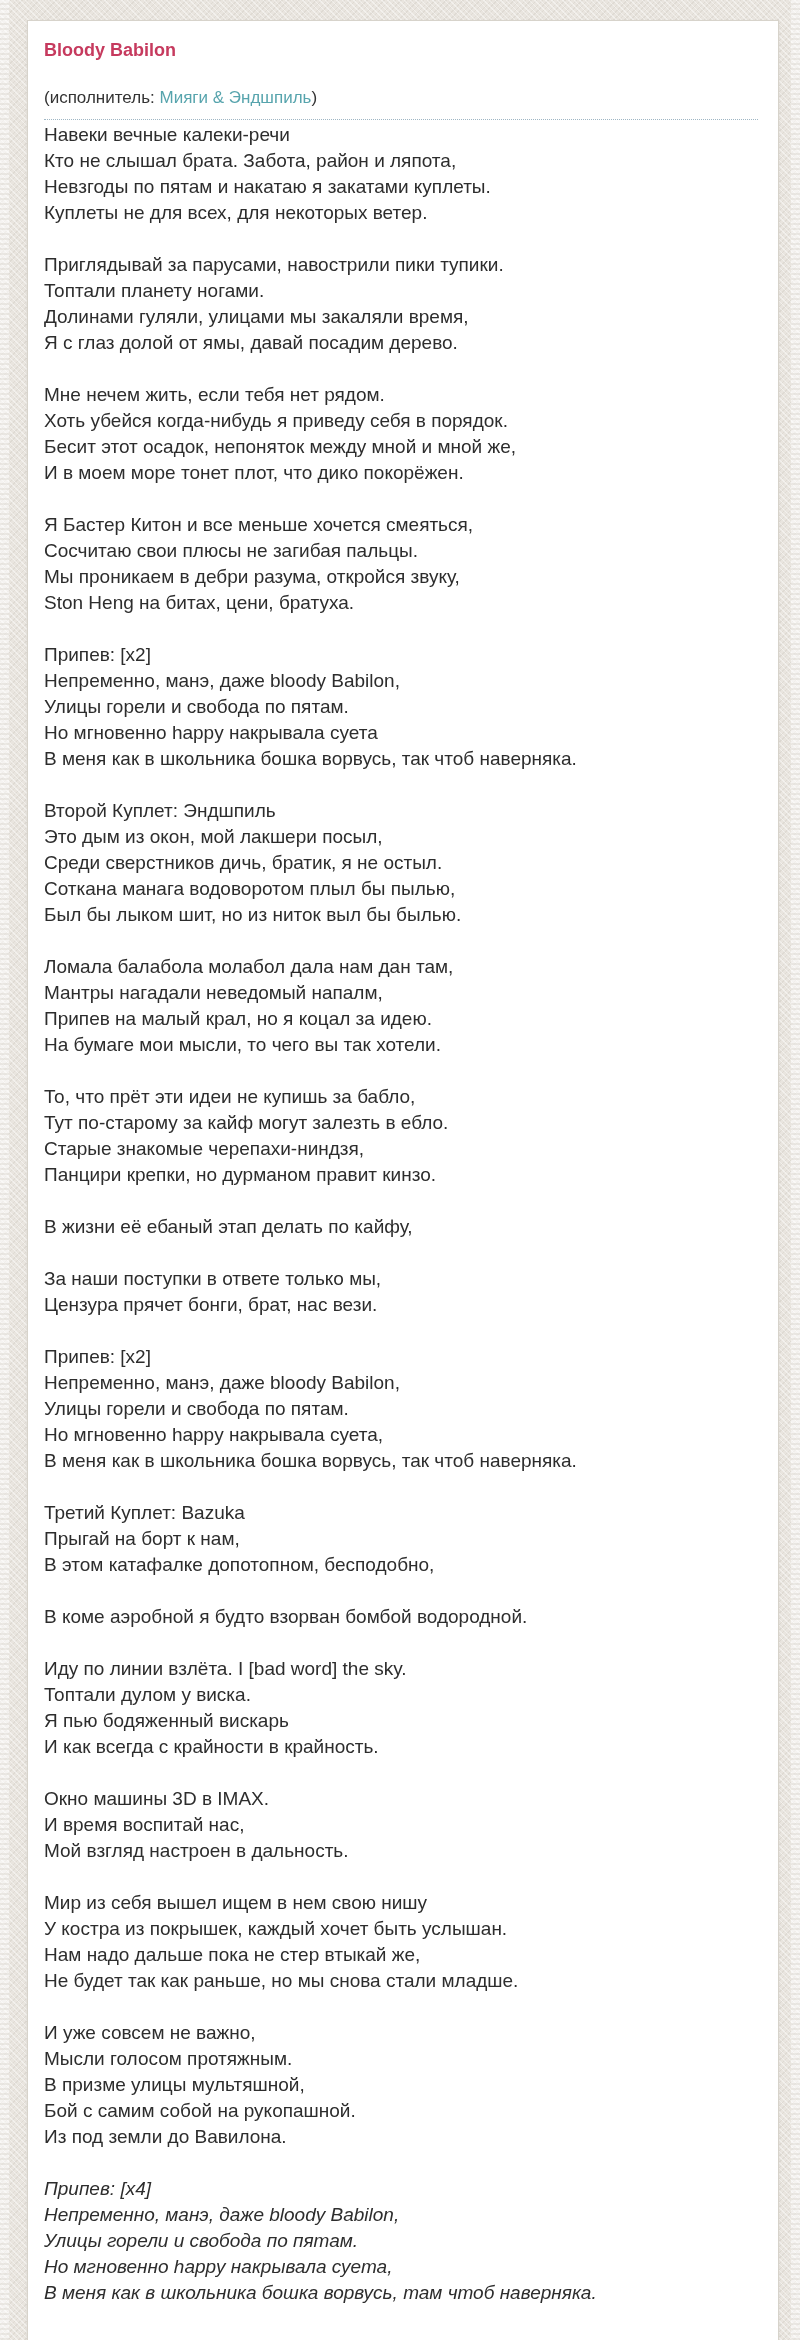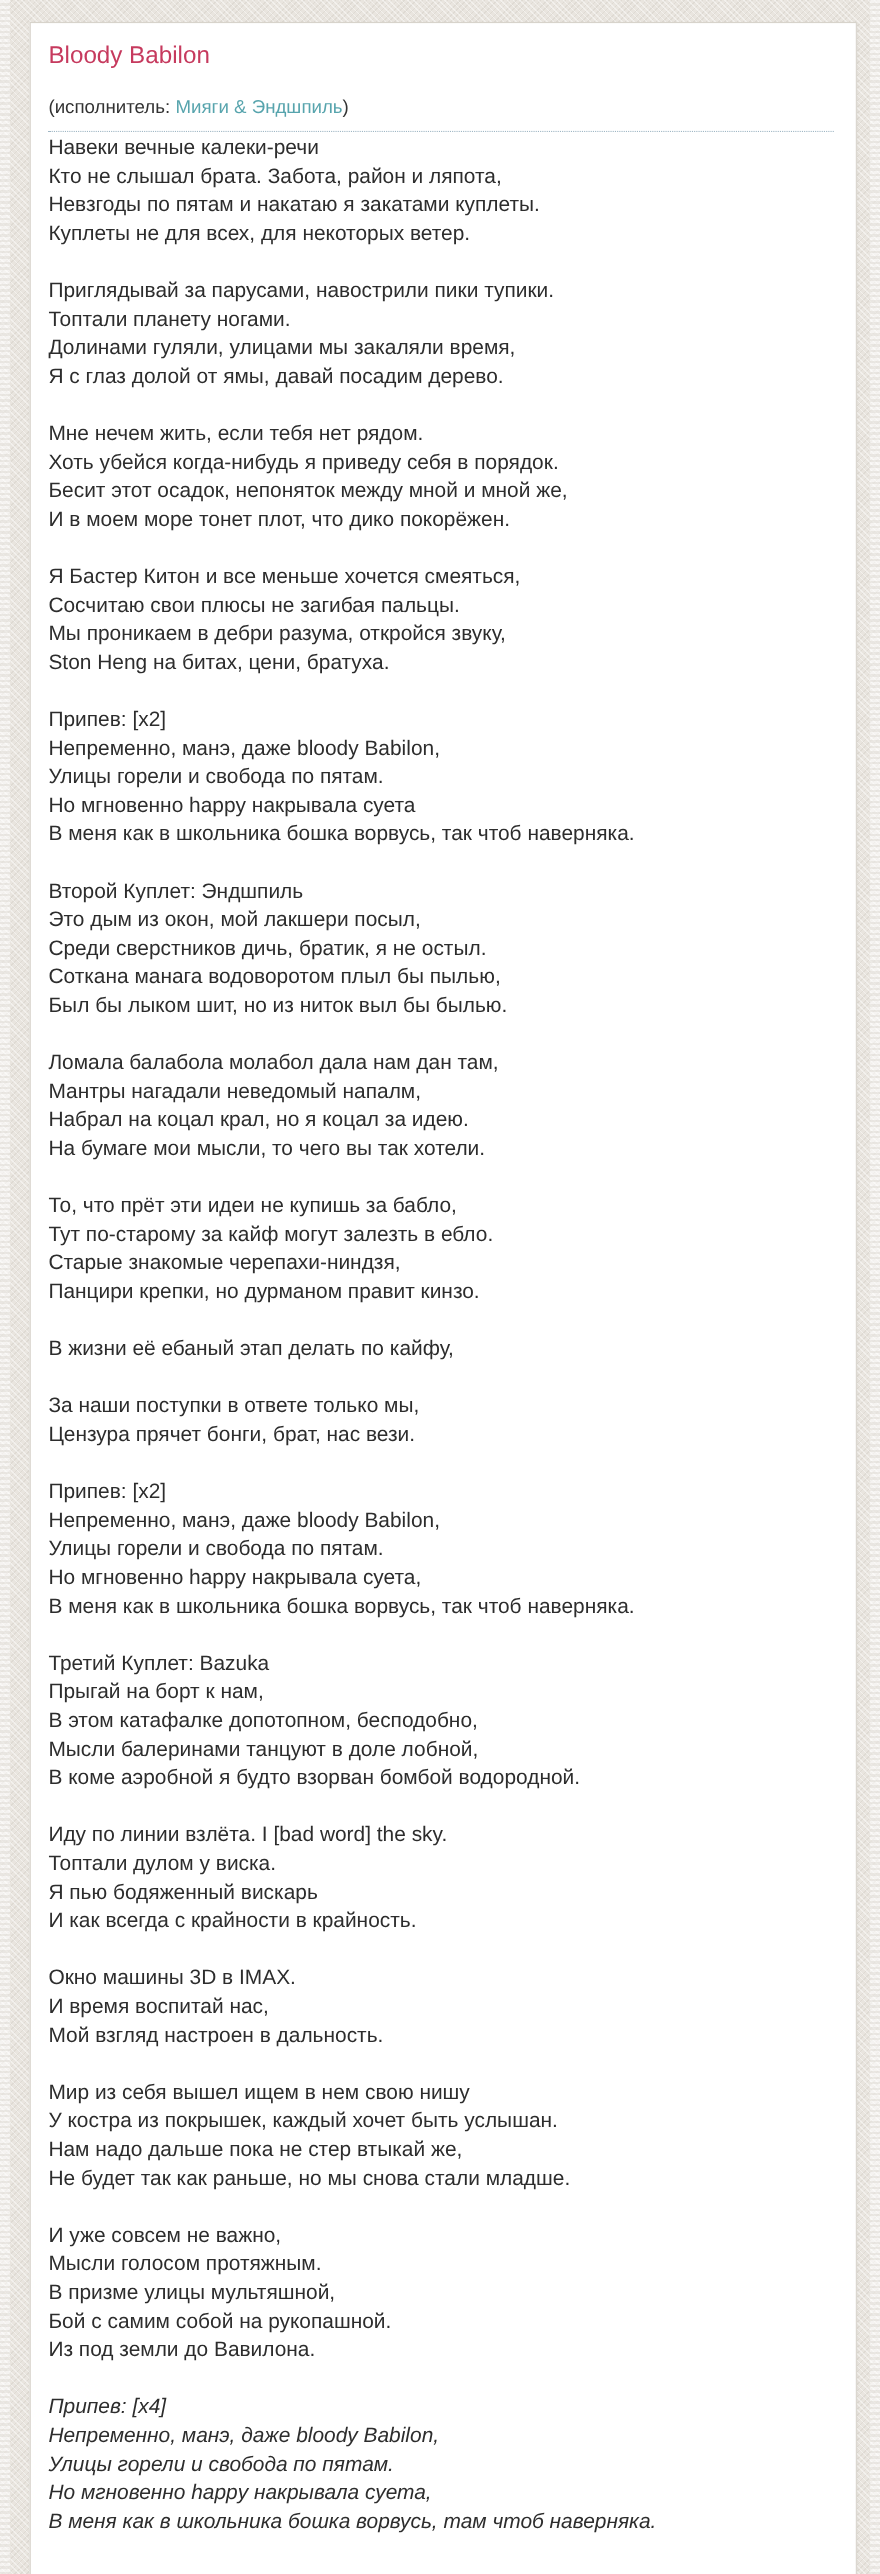--- a/index.html
+++ b/index.html
@@ -35,22 +35,22 @@
     width: 752px;
     box-sizing: border-box;
     background: #ffffff;
     border: 1px solid #d7d3cb;
     box-shadow: 0 1px 3px rgba(0,0,0,0.07);
     padding: 13px 20px 42px 16px;
   }
 
   .song-title {
     margin: 0;
-    font-size: 22px;
-    font-weight: 400;
+    font-size: 18px;
+    font-weight: 700;
     line-height: 32px;
     color: #c63a5e;
     letter-spacing: 0;
   }
 
   .artist-line {
     margin: 20px 0 0;
     font-size: 17px;
     line-height: 24px;
     color: #333333;
@@ -94,24 +94,24 @@
   <div class="artist-line"><span>(исполнитель:</span><span>&nbsp;</span><a class="artist-link">Мияги &amp; Эндшпиль</a><span>)</span></div>
   <div class="header-sep"></div>
 
   <div class="lyrics">
       <p class="stanza"><span>Навеки вечные калеки-речи</span><br><span>Кто не слышал брата. Забота, район и ляпота,</span><br><span>Невзгоды по пятам и накатаю я закатами куплеты.</span><br><span>Куплеты не для всех, для некоторых ветер.</span></p>
       <p class="stanza"><span>Приглядывай за парусами, навострили пики тупики.</span><br><span>Топтали планету ногами.</span><br><span>Долинами гуляли, улицами мы закаляли время,</span><br><span>Я с глаз долой от ямы, давай посадим дерево.</span></p>
       <p class="stanza"><span>Мне нечем жить, если тебя нет рядом.</span><br><span>Хоть убейся когда-нибудь я приведу себя в порядок.</span><br><span>Бесит этот осадок, непоняток между мной и мной же,</span><br><span>И в моем море тонет плот, что дико покорёжен.</span></p>
       <p class="stanza"><span>Я Бастер Китон и все меньше хочется смеяться,</span><br><span>Сосчитаю свои плюсы не загибая пальцы.</span><br><span>Мы проникаем в дебри разума, откройся звуку,</span><br><span>Ston Heng на битах, цени, братуха.</span></p>
       <p class="stanza"><span>Припев: [x2]</span><br><span>Непременно, манэ, даже bloody Babilon,</span><br><span>Улицы горели и свобода по пятам.</span><br><span>Но мгновенно happy накрывала суета</span><br><span>В меня как в школьника бошка ворвусь, так чтоб наверняка.</span></p>
       <p class="stanza"><span>Второй Куплет: Эндшпиль</span><br><span>Это дым из окон, мой лакшери посыл,</span><br><span>Среди сверстников дичь, братик, я не остыл.</span><br><span>Соткана манага водоворотом плыл бы пылью,</span><br><span>Был бы лыком шит, но из ниток выл бы былью.</span></p>
-      <p class="stanza"><span>Ломала балабола молабол дала нам дан там,</span><br><span>Мантры нагадали неведомый напалм,</span><br><span>Набрал на коцал крал, но я коцал за идею.</span><br><span>На бумаге мои мысли, то чего вы так хотели.</span></p>
+      <p class="stanza"><span>Ломала балабола молабол дала нам дан там,</span><br><span>Мантры нагадали неведомый напалм,</span><br><span>Припев на малый крал, но я коцал за идею.</span><br><span>На бумаге мои мысли, то чего вы так хотели.</span></p>
       <p class="stanza"><span>То, что прёт эти идеи не купишь за бабло,</span><br><span>Тут по-старому за кайф могут залезть в ебло.</span><br><span>Старые знакомые черепахи-ниндзя,</span><br><span>Панцири крепки, но дурманом правит кинзо.</span></p>
       <p class="stanza"><span>В жизни её ебаный этап делать по кайфу,</span><br><br><span>За наши поступки в ответе только мы,</span><br><span>Цензура прячет бонги, брат, нас вези.</span></p>
       <p class="stanza"><span>Припев: [x2]</span><br><span>Непременно, манэ, даже bloody Babilon,</span><br><span>Улицы горели и свобода по пятам.</span><br><span>Но мгновенно happy накрывала суета,</span><br><span>В меня как в школьника бошка ворвусь, так чтоб наверняка.</span></p>
-      <p class="stanza"><span>Третий Куплет: Bazuka</span><br><span>Прыгай на борт к нам,</span><br><span>В этом катафалке допотопном, бесподобно,</span><br><span>Мысли балеринами танцуют в доле лобной,</span><br><span>В коме аэробной я будто взорван бомбой водородной.</span></p>
+      <p class="stanza"><span>Третий Куплет: Bazuka</span><br><span>Прыгай на борт к нам,</span><br><span>В этом катафалке допотопном, бесподобно,</span><br><br><span>В коме аэробной я будто взорван бомбой водородной.</span></p>
       <p class="stanza"><span>Иду по линии взлёта. I [bad word] the sky.</span><br><span>Топтали дулом у виска.</span><br><span>Я пью бодяженный вискарь</span><br><span>И как всегда с крайности в крайность.</span></p>
       <p class="stanza"><span>Окно машины 3D в IMAX.</span><br><span>И время воспитай нас,</span><br><span>Мой взгляд настроен в дальность.</span></p>
       <p class="stanza"><span>Мир из себя вышел ищем в нем свою нишу</span><br><span>У костра из покрышек, каждый хочет быть услышан.</span><br><span>Нам надо дальше пока не стер втыкай же,</span><br><span>Не будет так как раньше, но мы снова стали младше.</span></p>
       <p class="stanza"><span>И уже совсем не важно,</span><br><span>Мысли голосом протяжным.</span><br><span>В призме улицы мультяшной,</span><br><span>Бой с самим собой на рукопашной.</span><br><span>Из под земли до Вавилона.</span></p>
       <p class="stanza"><span>Припев: [x4]</span><br><span>Непременно, манэ, даже bloody Babilon,</span><br><span>Улицы горели и свобода по пятам.</span><br><span>Но мгновенно happy накрывала суета,</span><br><span>В меня как в школьника бошка ворвусь, там чтоб наверняка.</span></p>
     </div>
 </div>
 
 </body></html>

